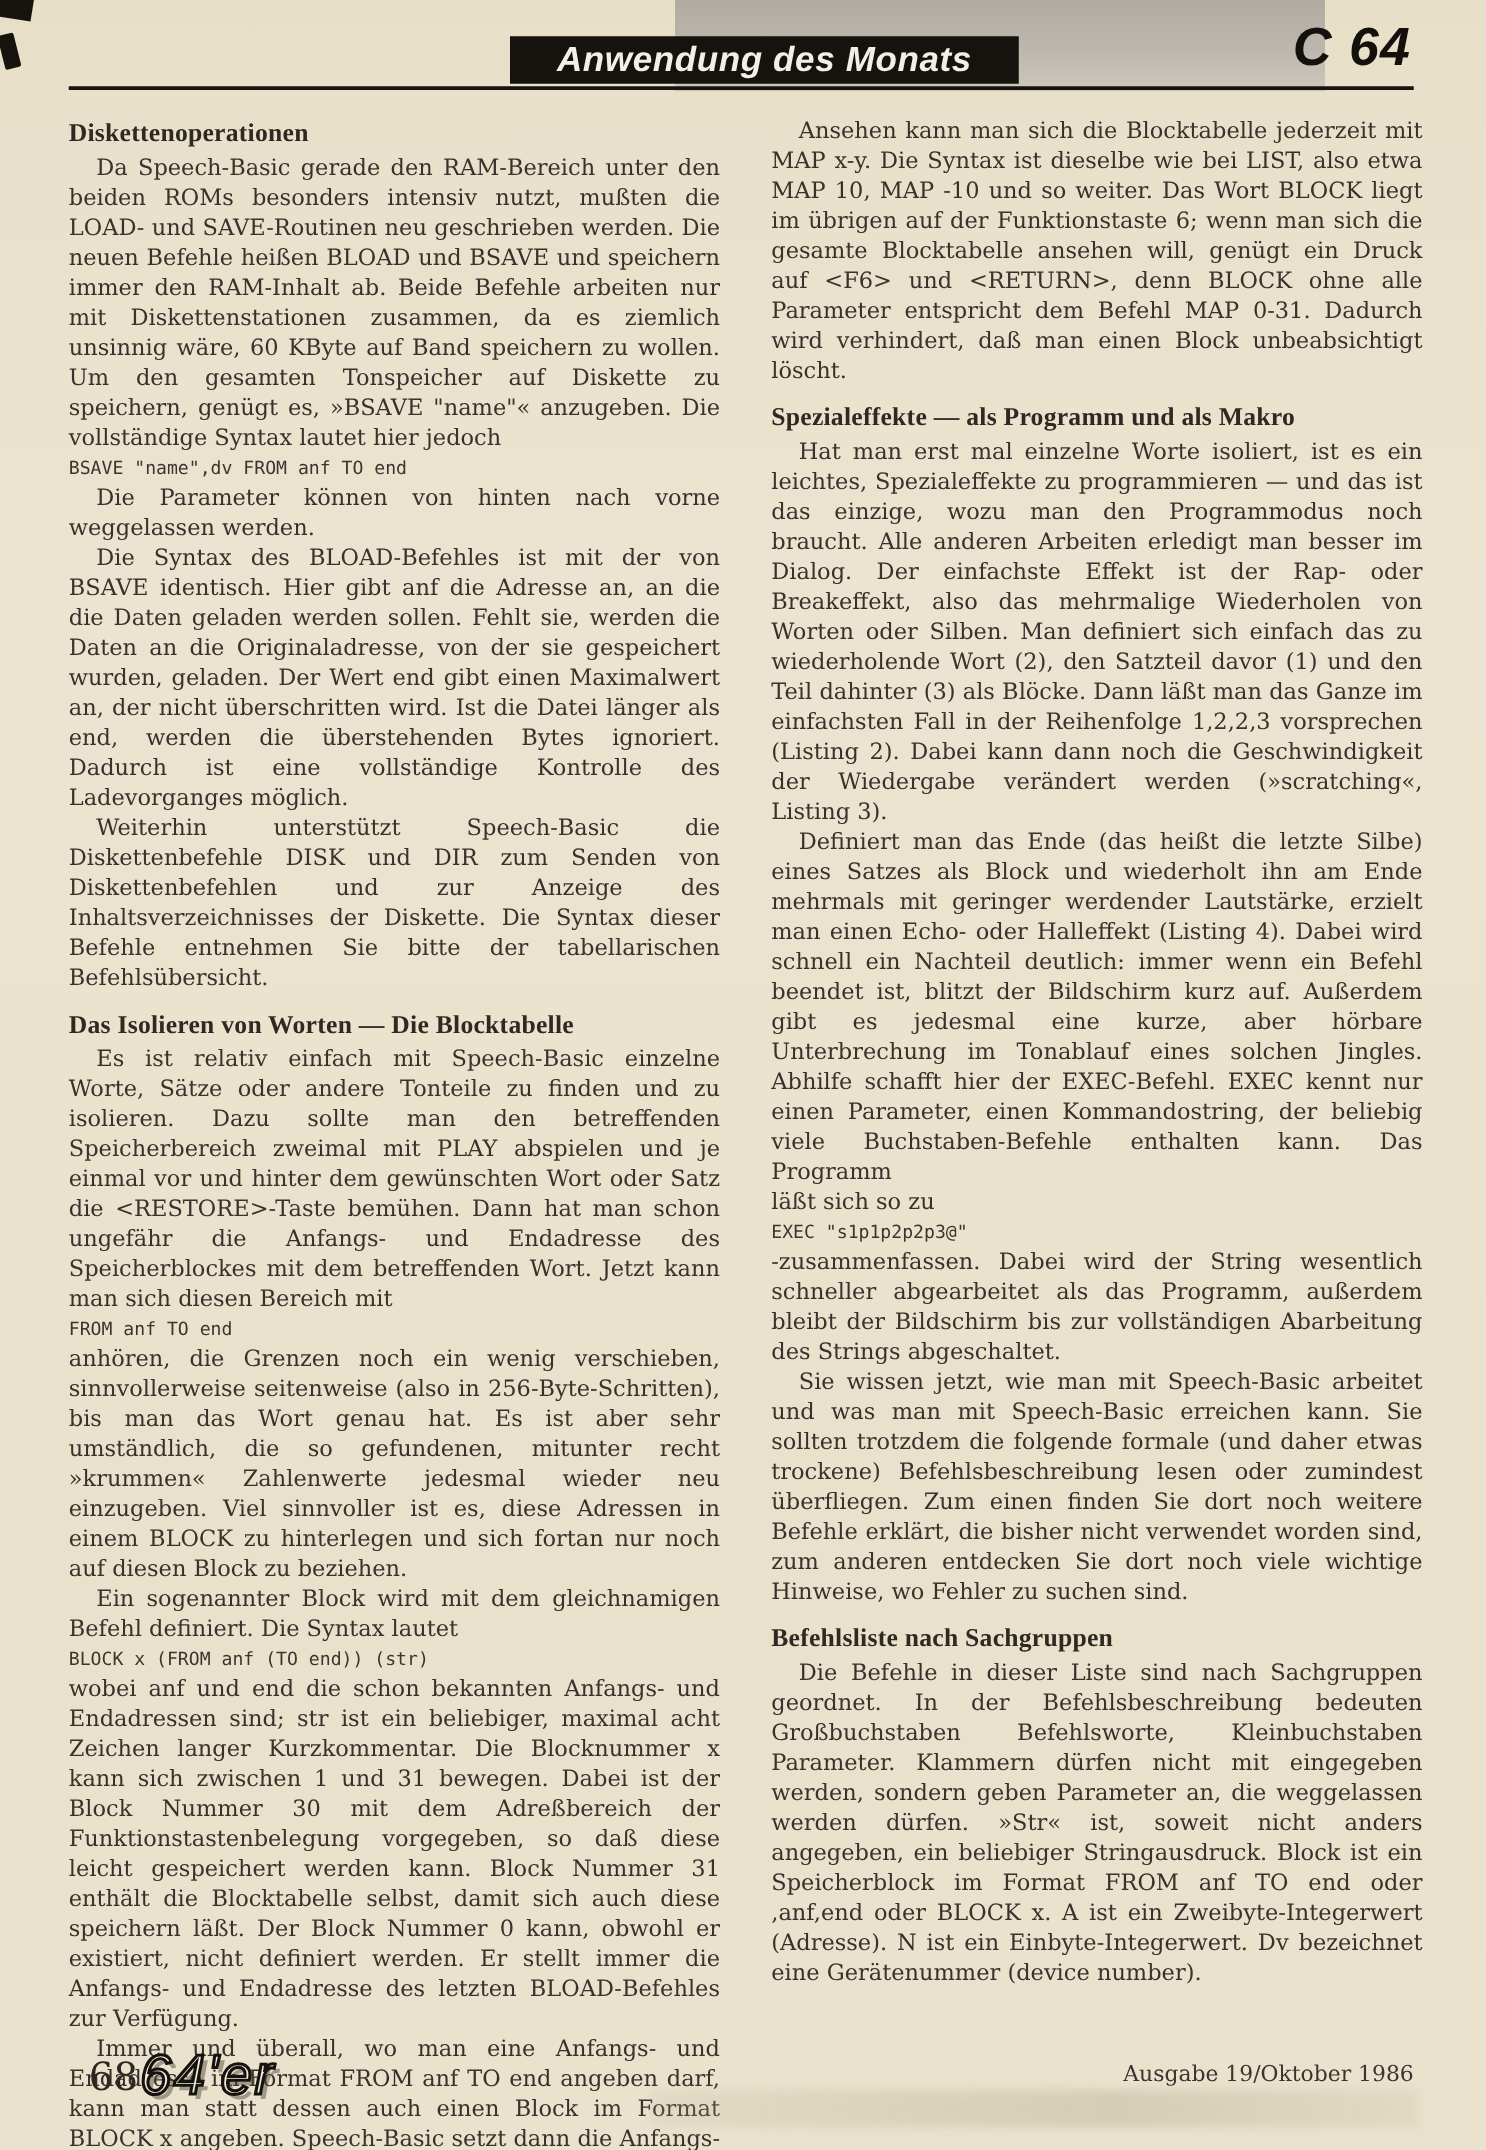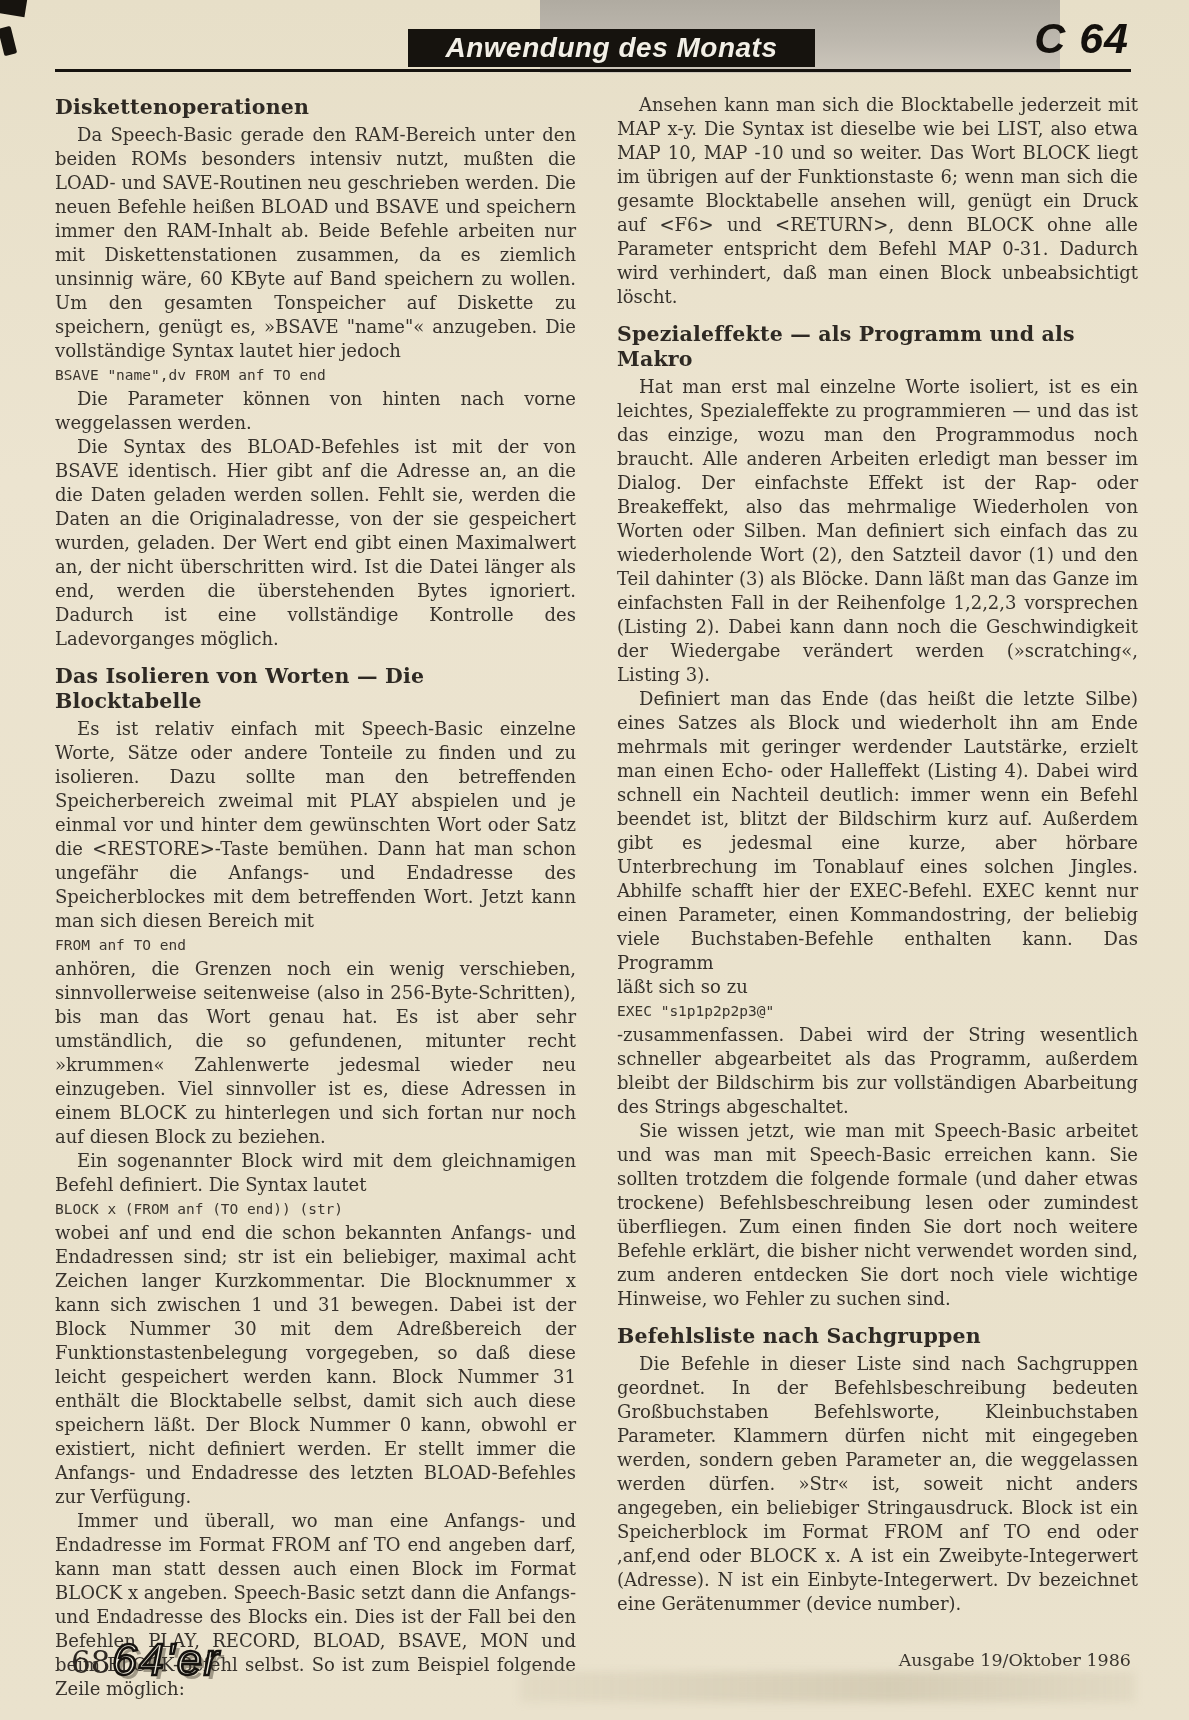--- a/index.html
+++ b/index.html
@@ -28,21 +28,21 @@
   .platform{position:absolute;top:14px;right:60px;
     font-family:"Liberation Sans","DejaVu Sans",sans-serif;font-weight:bold;font-style:italic;
     font-size:43px;color:#14110d;letter-spacing:1px;}
   .rule{position:absolute;left:55px;top:69px;width:1076px;height:3px;background:#16130f;}
   .col{position:absolute;top:93px;width:521px;text-align:justify;
     font-size:18px;line-height:24px;}
   .col-left{left:55px;}
   .col-right{left:617px;}
   .col p{margin:0;text-indent:22px;}
   .col p.no-indent{text-indent:0;}
-  .col h3{margin:13px 0 3px 0;font-size:20.5px;line-height:25px;text-align:left;letter-spacing:.2px;color:#2e2923;}
+  .col h3{margin:13px 0 3px 0;font-size:20.5px;line-height:25px;text-align:left;letter-spacing:.2px;color:#2e2923;font-family:Liberation Serif, serif;}
   .col h3:first-child{margin-top:2px;}
   .col pre{margin:0;font-family:"DejaVu Sans Mono","Liberation Mono",monospace;
     font-size:14.5px;line-height:24px;white-space:pre-wrap;text-align:left;color:#3a352e;}
   .pagenum{position:absolute;left:71px;top:1644px;font-size:31px;color:#2c2721;}
   .logo{position:absolute;left:112px;top:1634px;
     font-family:"Liberation Sans","DejaVu Sans",sans-serif;font-weight:normal;font-style:italic;
     font-size:45px;color:#efebdd;letter-spacing:2px;
     -webkit-text-stroke:2.5px #16130f;
     text-shadow:4px 4px 0 rgba(70,64,52,.45);}
   .issue{position:absolute;right:58px;top:1650px;font-size:17.5px;color:#3a352e;}
@@ -63,20 +63,21 @@
   </div>
   <div class="platform">C 64</div>
   <div class="rule"></div>
 
   <div class="col col-left">
       <h3>Diskettenoperationen</h3>
       <p>Da Speech-Basic gerade den RAM-Bereich unter den beiden ROMs besonders intensiv nutzt, mußten die LOAD- und SAVE-Routinen neu geschrieben werden. Die neuen Befehle heißen BLOAD und BSAVE und speichern immer den RAM-Inhalt ab. Beide Befehle arbeiten nur mit Diskettenstationen zusammen, da es ziemlich unsinnig wäre, 60 KByte auf Band speichern zu wollen. Um den gesamten Tonspeicher auf Diskette zu speichern, genügt es, »BSAVE "name"« anzugeben. Die vollständige Syntax lautet hier jedoch</p>
       <pre>BSAVE "name",dv FROM anf TO end</pre>
       <p>Die Parameter können von hinten nach vorne weggelassen werden.</p>
       <p>Die Syntax des BLOAD-Befehles ist mit der von BSAVE identisch. Hier gibt anf die Adresse an, an die die Daten geladen werden sollen. Fehlt sie, werden die Daten an die Originaladresse, von der sie gespeichert wurden, geladen. Der Wert end gibt einen Maximalwert an, der nicht überschritten wird. Ist die Datei länger als end, werden die überstehenden Bytes ignoriert. Dadurch ist eine vollständige Kontrolle des Ladevorganges möglich.</p>
+      <p>Weiterhin unterstützt Speech-Basic die Diskettenbefehle DISK und DIR zum Senden von Diskettenbefehlen und zur Anzeige des Inhaltsverzeichnisses der Diskette. Die Syntax dieser Befehle entnehmen Sie bitte der tabellarischen Befehlsübersicht.</p>
       <h3>Das Isolieren von Worten — Die Blocktabelle</h3>
       <p>Es ist relativ einfach mit Speech-Basic einzelne Worte, Sätze oder andere Tonteile zu finden und zu isolieren. Dazu sollte man den betreffenden Speicherbereich zweimal mit PLAY abspielen und je einmal vor und hinter dem gewünschten Wort oder Satz die &lt;RESTORE&gt;-Taste bemühen. Dann hat man schon ungefähr die Anfangs- und Endadresse des Speicherblockes mit dem betreffenden Wort. Jetzt kann man sich diesen Bereich mit</p>
       <pre>FROM anf TO end</pre>
       <p class="no-indent">anhören, die Grenzen noch ein wenig verschieben, sinnvollerweise seitenweise (also in 256-Byte-Schritten), bis man das Wort genau hat. Es ist aber sehr umständlich, die so gefundenen, mitunter recht »krummen« Zahlenwerte jedesmal wieder neu einzugeben. Viel sinnvoller ist es, diese Adressen in einem BLOCK zu hinterlegen und sich fortan nur noch auf diesen Block zu beziehen.</p>
       <p>Ein sogenannter Block wird mit dem gleichnamigen Befehl definiert. Die Syntax lautet</p>
       <pre>BLOCK x (FROM anf (TO end)) (str)</pre>
       <p class="no-indent">wobei anf und end die schon bekannten Anfangs- und Endadressen sind; str ist ein beliebiger, maximal acht Zeichen langer Kurzkommentar. Die Blocknummer x kann sich zwischen 1 und 31 bewegen. Dabei ist der Block Nummer 30 mit dem Adreßbereich der Funktionstastenbelegung vorgegeben, so daß diese leicht gespeichert werden kann. Block Nummer 31 enthält die Blocktabelle selbst, damit sich auch diese speichern läßt. Der Block Nummer 0 kann, obwohl er existiert, nicht definiert werden. Er stellt immer die Anfangs- und Endadresse des letzten BLOAD-Befehles zur Verfügung.</p>
       <p>Immer und überall, wo man eine Anfangs- und Endadresse im Format FROM anf TO end angeben darf, kann man statt dessen auch einen Block im Format BLOCK x angeben. Speech-Basic setzt dann die Anfangs- und Endadresse des Blocks ein. Dies ist der Fall bei den Befehlen PLAY, RECORD, BLOAD, BSAVE, MON und beim BLOCK-Befehl selbst. So ist zum Beispiel folgende Zeile möglich:</p>
     </div>
   <div class="col col-right">

